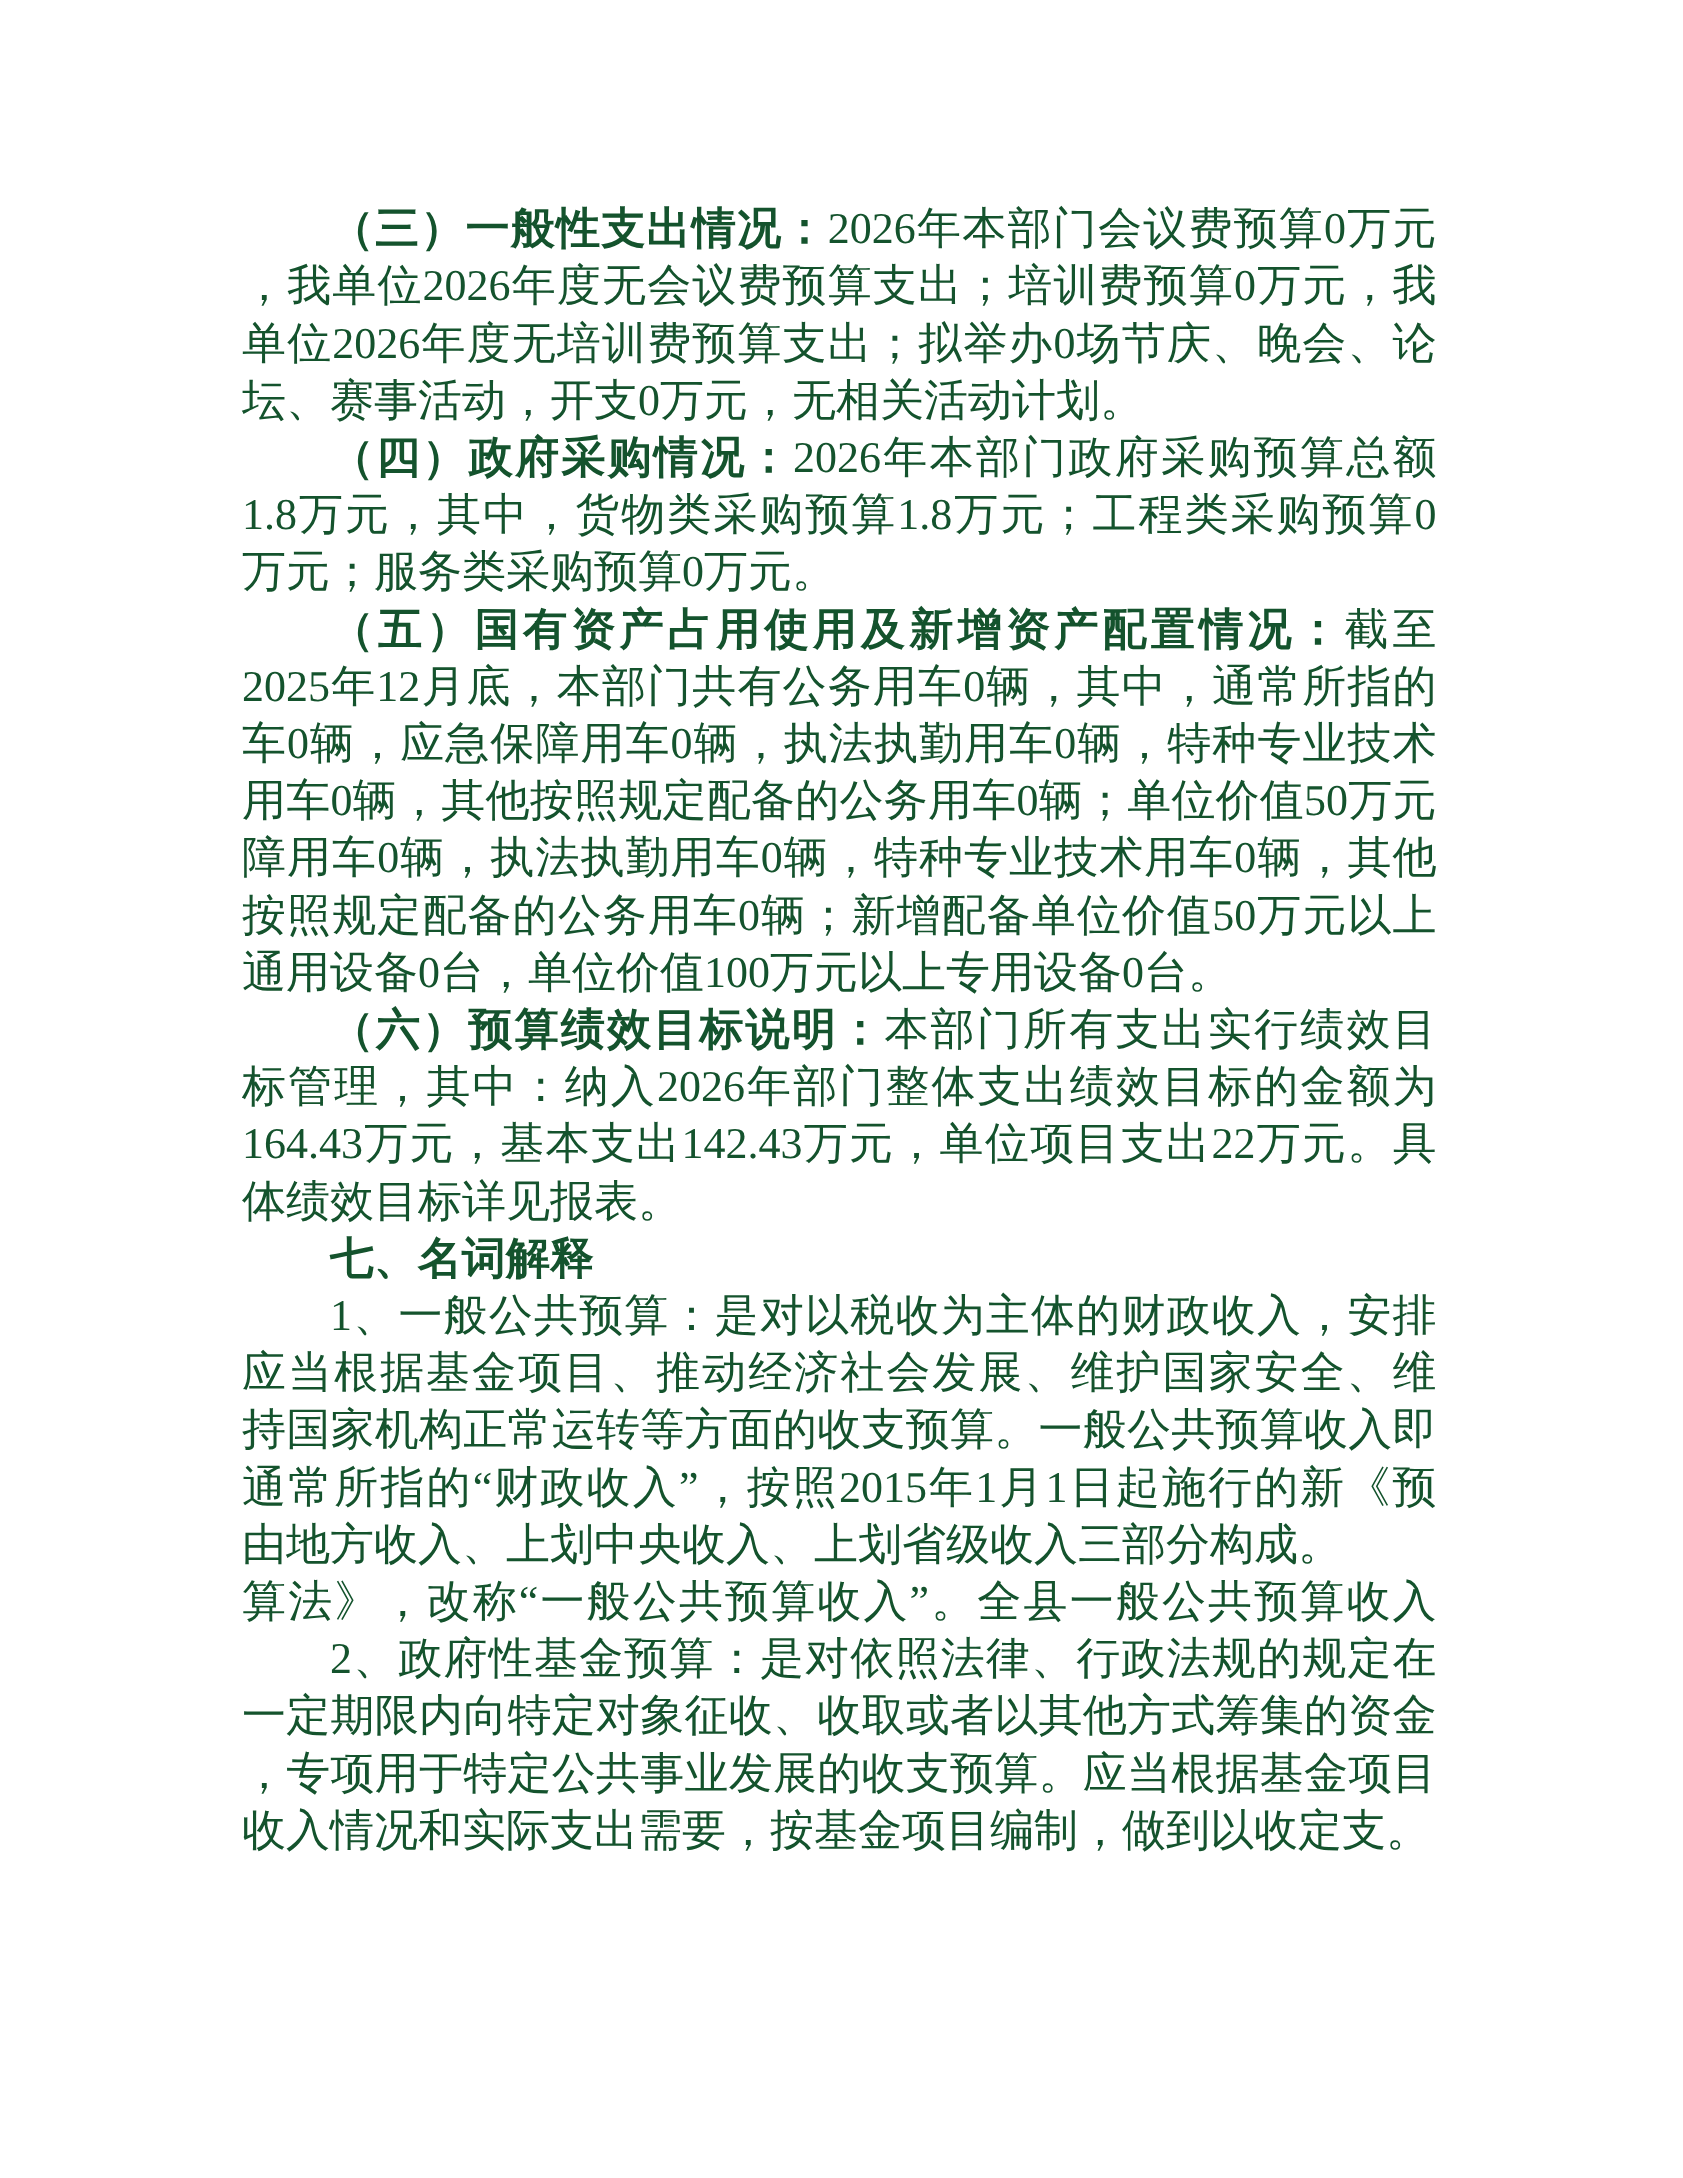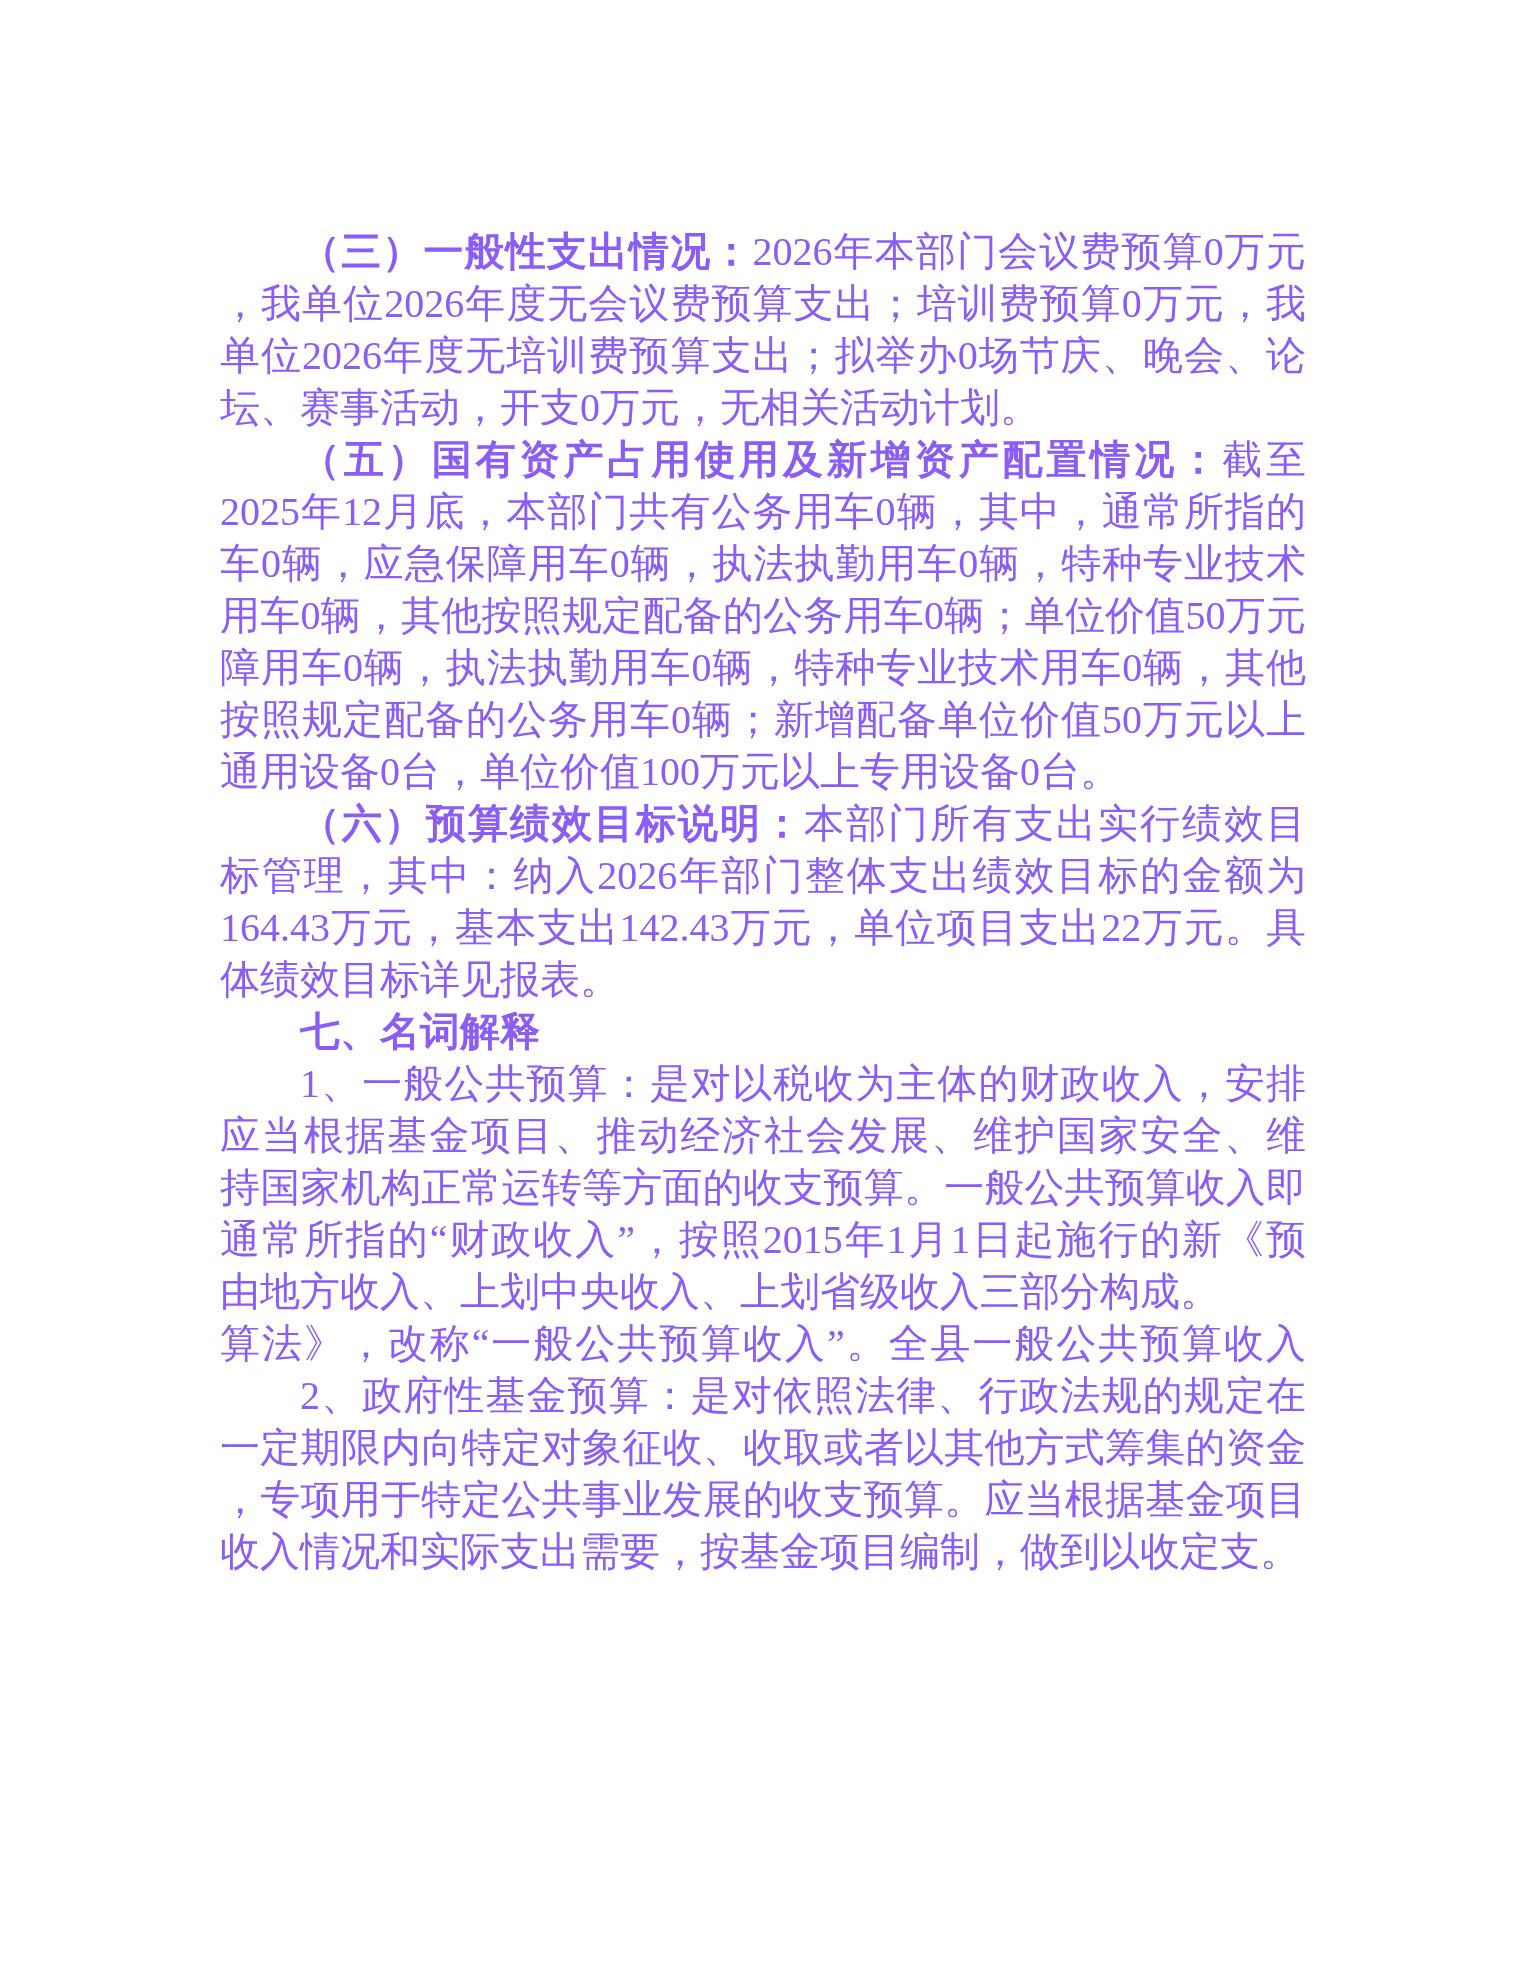--- a/index.html
+++ b/index.html
@@ -8,42 +8,46 @@
     background: #ffffff;
     font-family: "Liberation Serif", "DejaVu Serif", serif;
   }
   .doc {
     position: absolute;
     left: 220px;
     top: 182px;
     width: 1086px;
     font-size: 40px;
     line-height: 52px;
-    color: #8b5cf6;
-    margin-top: 44px;
+    color: #14532d;
   }
   .line {
     text-align: justify;
     text-align-last: justify;
     height: 52px;
     overflow: visible;
   }
   .line.last { text-align-last: left; }
   .line.indent { text-indent: 80px; }
   .seg.b { font-weight: bold; }
 </style>
 </head>
 <body>
 
 <div class="doc">
     <div class="para">
       <div class="line indent"><span class="seg b">（三）一般性支出情况：</span><span class="seg">2026年本部门会议费预算0万元</span></div>
       <div class="line"><span class="seg">，我单位2026年度无会议费预算支出；培训费预算0万元，我</span></div>
       <div class="line"><span class="seg">单位2026年度无培训费预算支出；拟举办0场节庆、晚会、论</span></div>
       <div class="line last"><span class="seg">坛、赛事活动，开支0万元，无相关活动计划。</span></div>
+    </div>
+    <div class="para">
+      <div class="line indent"><span class="seg b">（四）政府采购情况：</span><span class="seg">2026年本部门政府采购预算总额</span></div>
+      <div class="line"><span class="seg">1.8万元，其中，货物类采购预算1.8万元；工程类采购预算0</span></div>
+      <div class="line last"><span class="seg">万元；服务类采购预算0万元。</span></div>
     </div>
     <div class="para">
       <div class="line indent"><span class="seg b">（五）国有资产占用使用及新增资产配置情况：</span><span class="seg">截至</span></div>
       <div class="line"><span class="seg">2025年12月底，本部门共有公务用车0辆，其中，通常所指的</span></div>
       <div class="line"><span class="seg">车0辆，应急保障用车0辆，执法执勤用车0辆，特种专业技术</span></div>
       <div class="line"><span class="seg">用车0辆，其他按照规定配备的公务用车0辆；单位价值50万元</span></div>
       <div class="line"><span class="seg">障用车0辆，执法执勤用车0辆，特种专业技术用车0辆，其他</span></div>
       <div class="line"><span class="seg">按照规定配备的公务用车0辆；新增配备单位价值50万元以上</span></div>
       <div class="line last"><span class="seg">通用设备0台，单位价值100万元以上专用设备0台。</span></div>
     </div>

